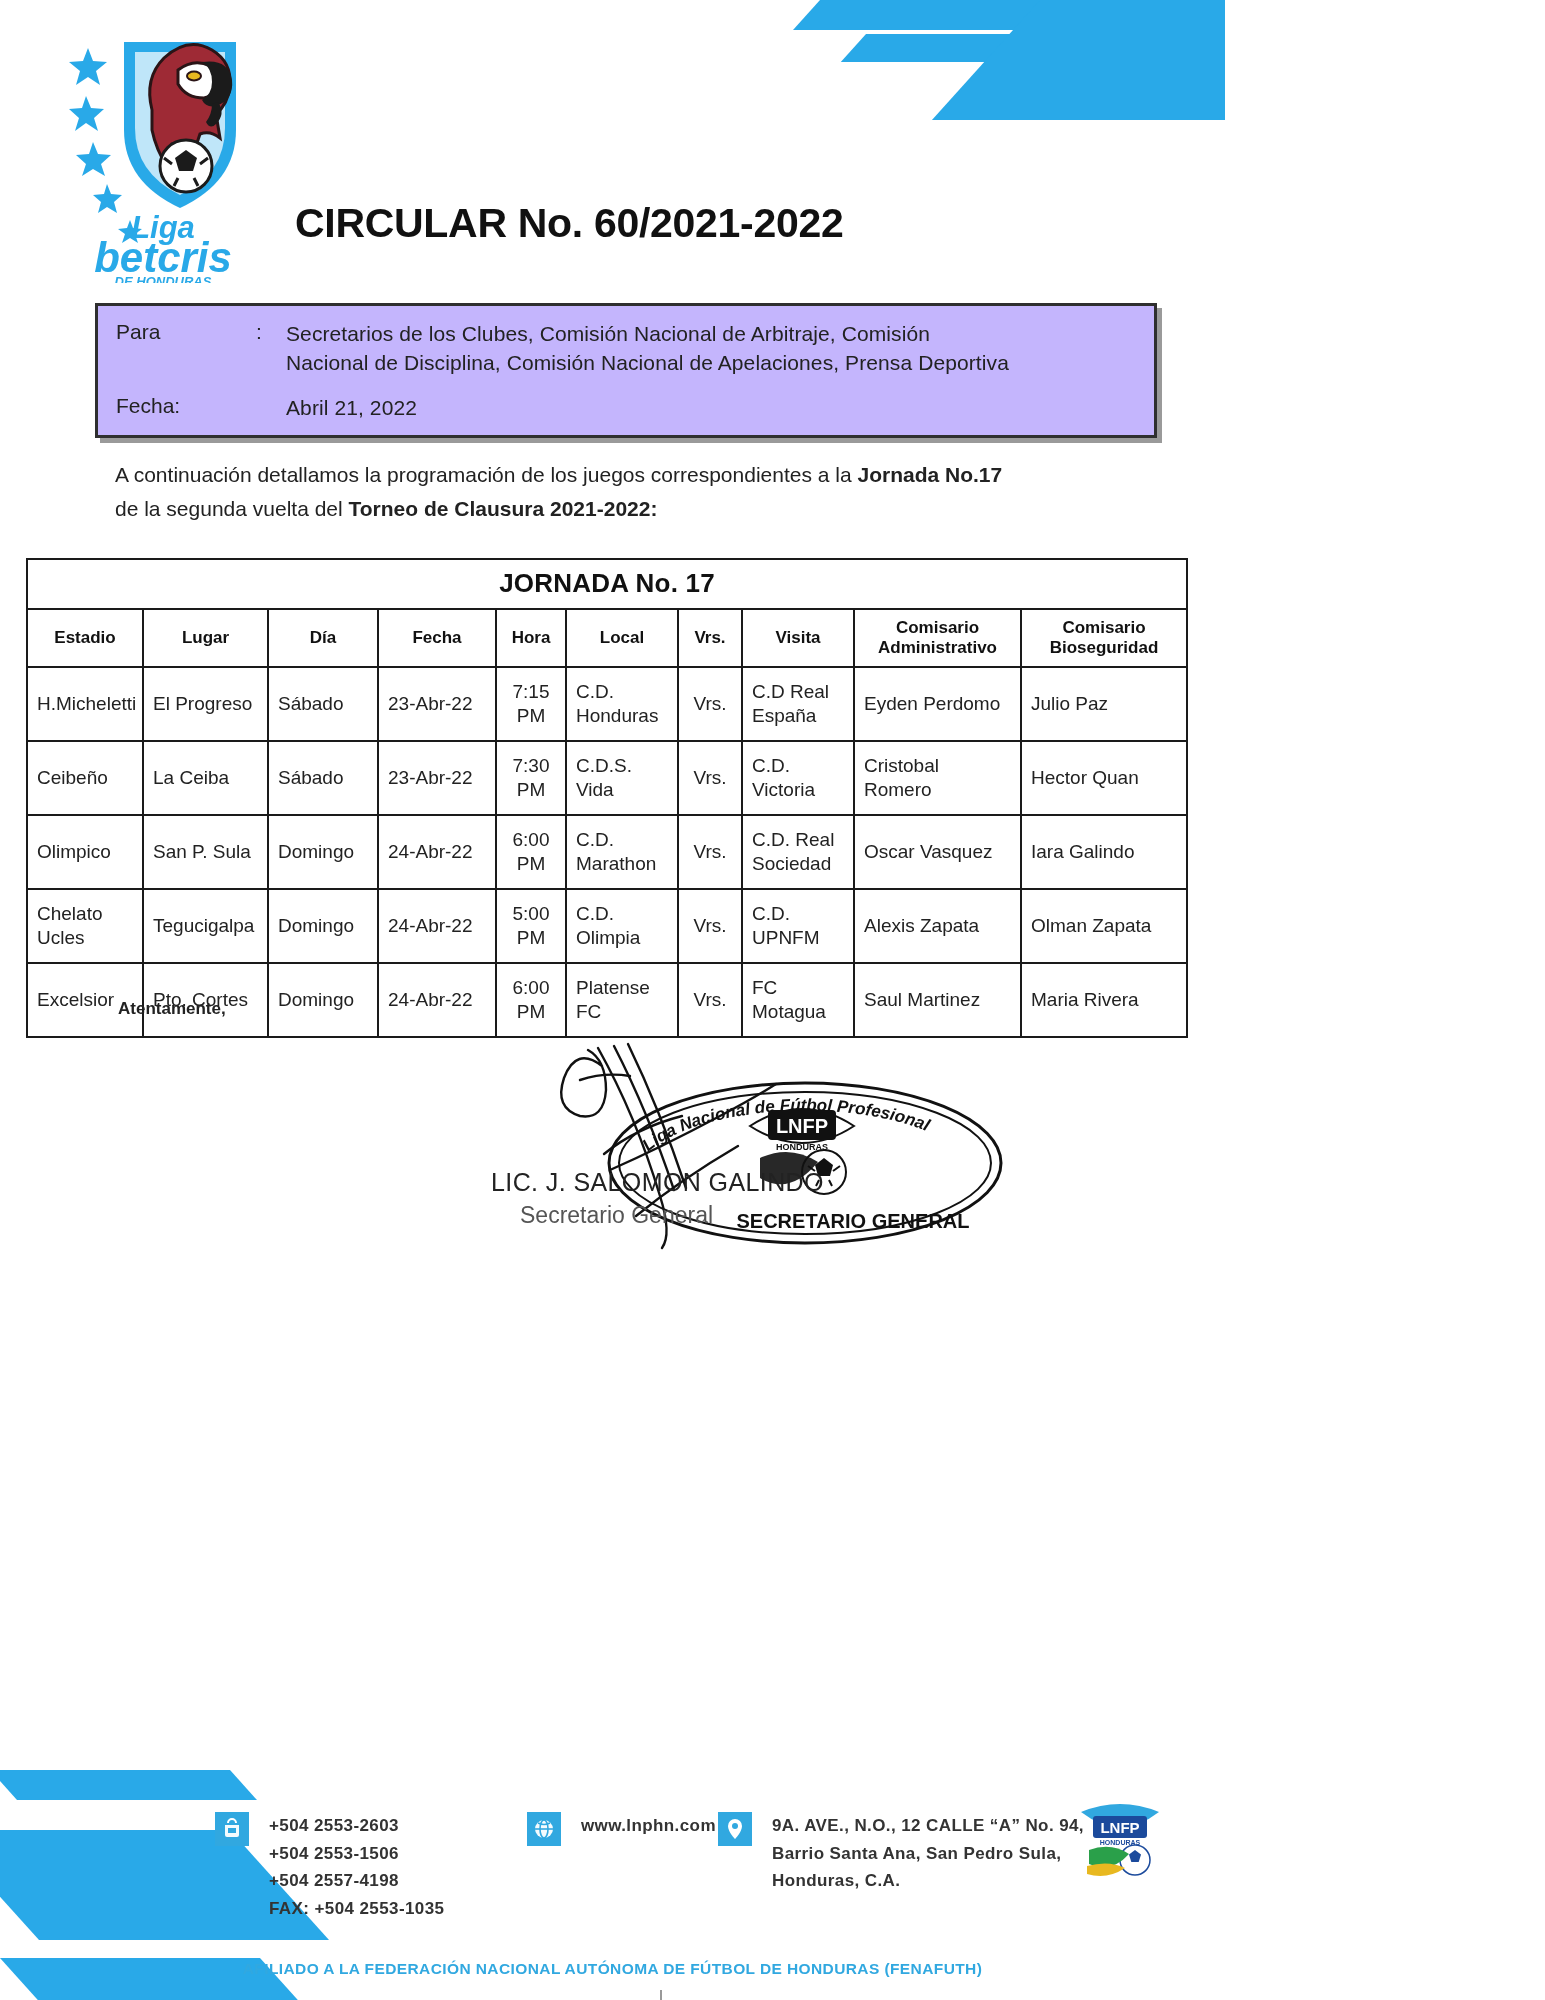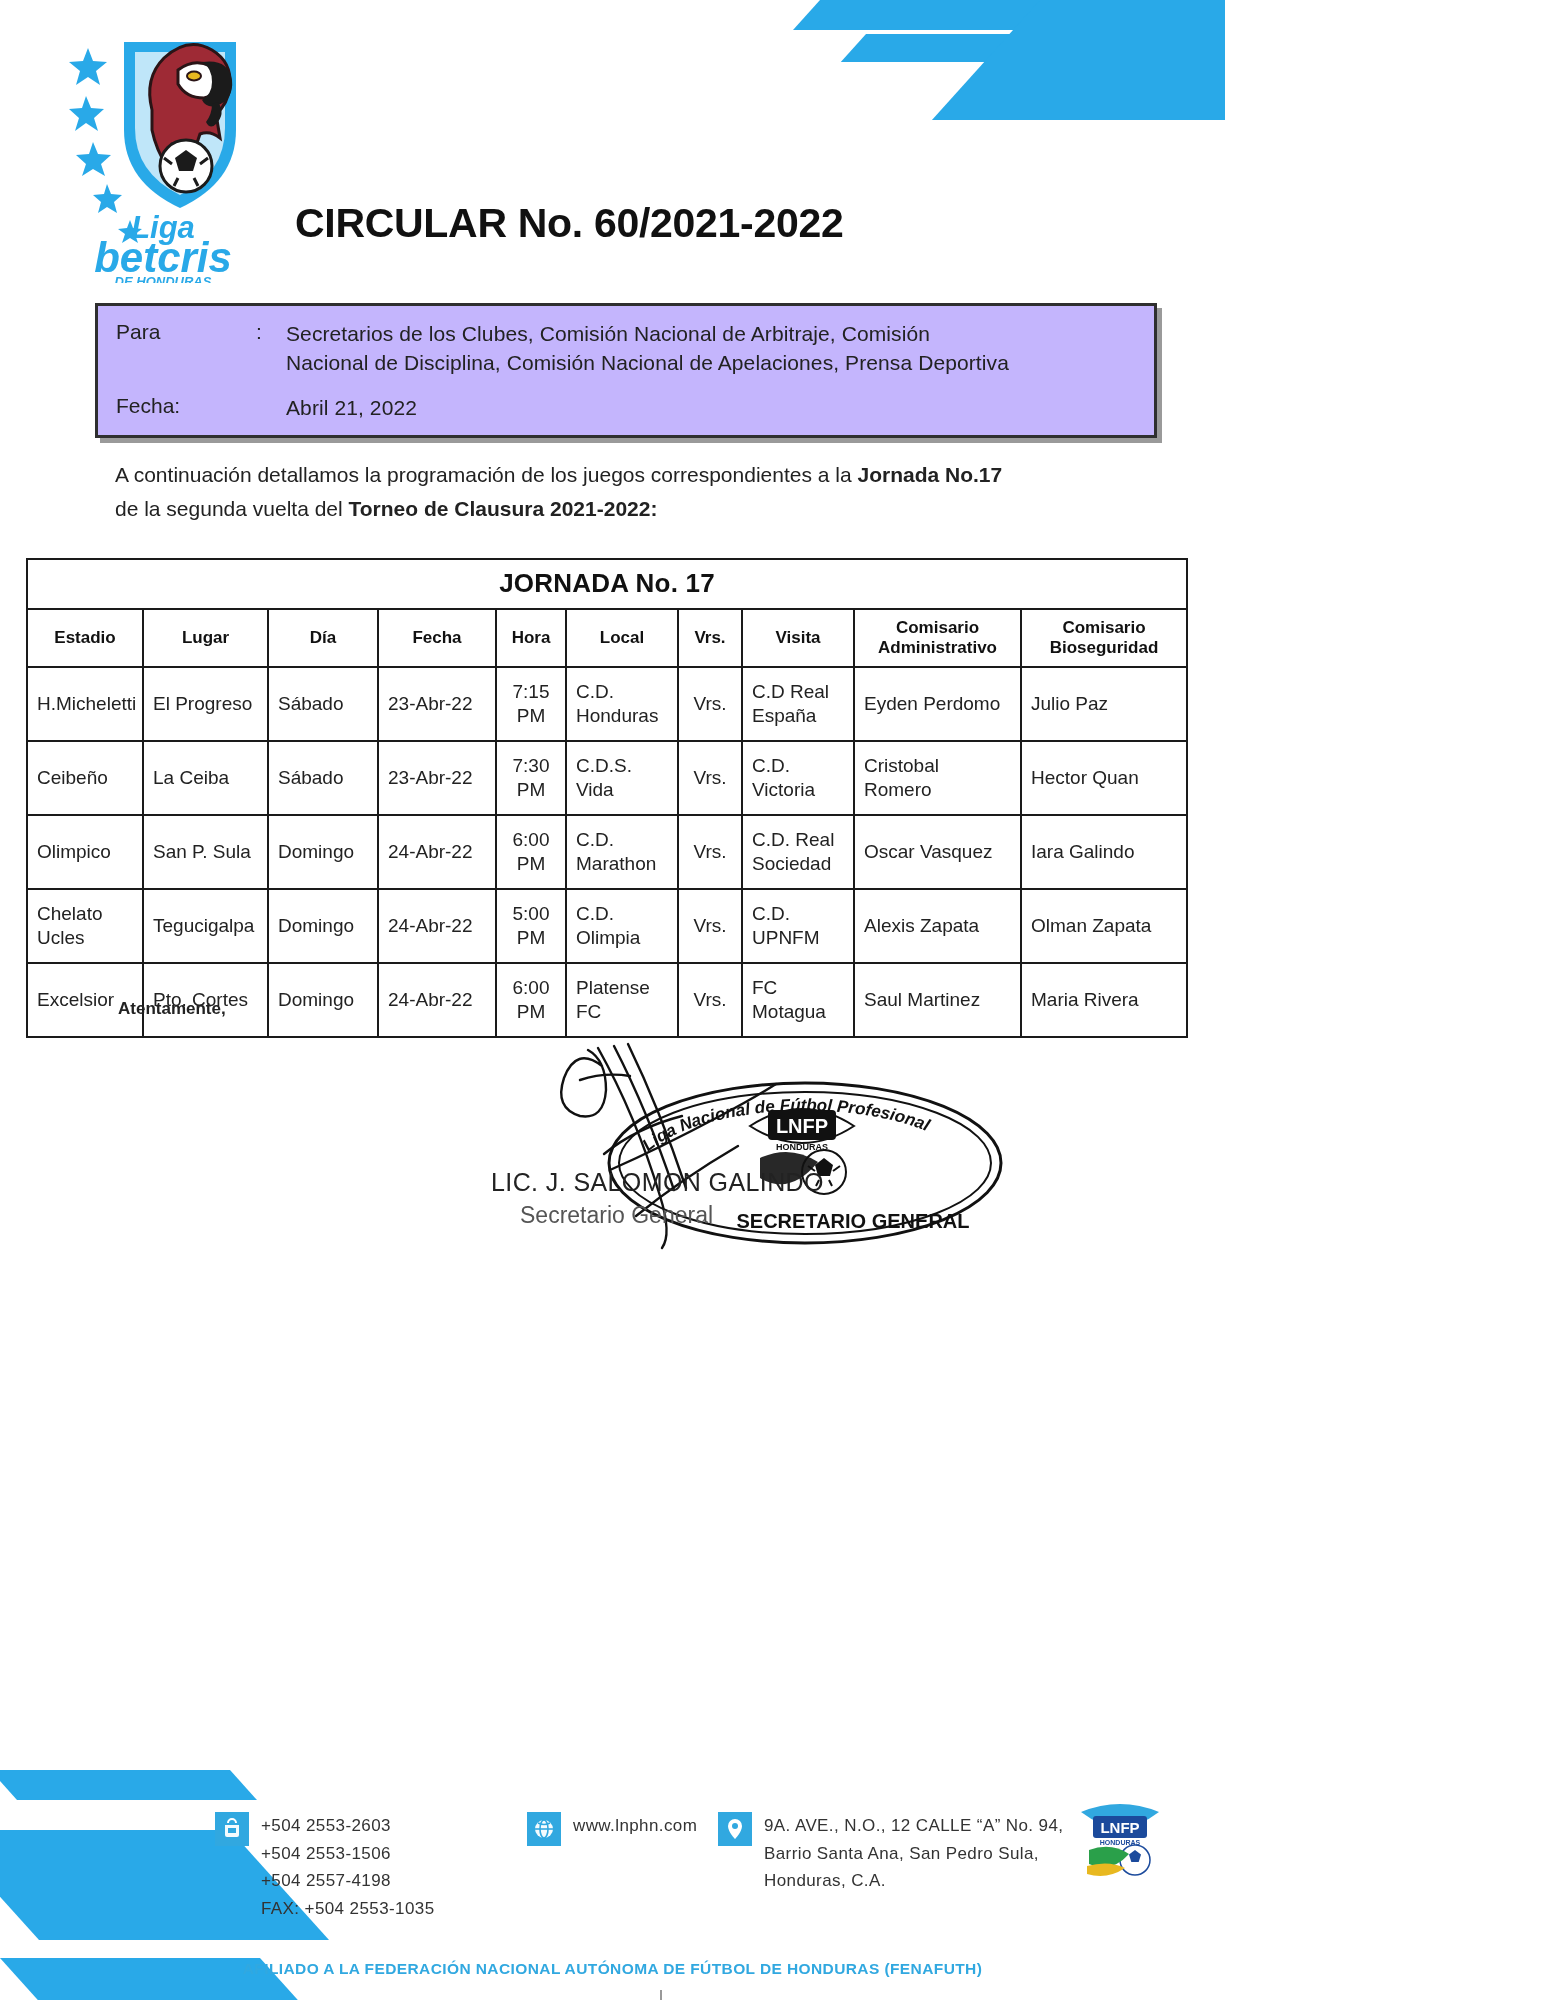--- a/index.html
+++ b/index.html
@@ -98,21 +98,21 @@
   .footwrap{position:absolute;left:0;top:1770px;width:1225px;height:230px;}
   .fb1{position:absolute;left:-10px;top:0px;width:240px;height:30px;background:#29a9e8;
        transform:skewX(42deg);transform-origin:top left;}
   .fb2{position:absolute;left:-60px;top:60px;width:290px;height:110px;background:#29a9e8;
        transform:skewX(42deg);transform-origin:top left;}
   .fb3{position:absolute;left:0px;top:188px;width:260px;height:42px;background:#29a9e8;
        transform:skewX(42deg);transform-origin:top left;}
 
   .ficon{width:34px;height:34px;background:#31a8e0;display:inline-block;
          position:relative;flex:0 0 auto;}
-  .fcol{position:absolute;display:flex;gap:12px;}
+  .fcol{position:absolute;display:flex;gap:20px;font-weight:bold;}
   .ftxt{font-size:17px;line-height:1.62;color:#333;letter-spacing:0.4px;}
   .fphones{left:215px;top:42px;}
   .fweb{left:487px;top:42px;padding-left:40px;}
   .faddr{left:718px;top:42px;}
   .affil{
     position:absolute;left:0;top:190px;width:1225px;text-align:center;
     font-size:15.5px;font-weight:bold;color:#31a8e0;letter-spacing:0.4px;
   }
   .lnfpfoot{position:absolute;left:1075px;top:32px;width:90px;height:78px;}
   .midtick{position:absolute;left:660px;top:1990px;width:2px;height:10px;background:#999;}

